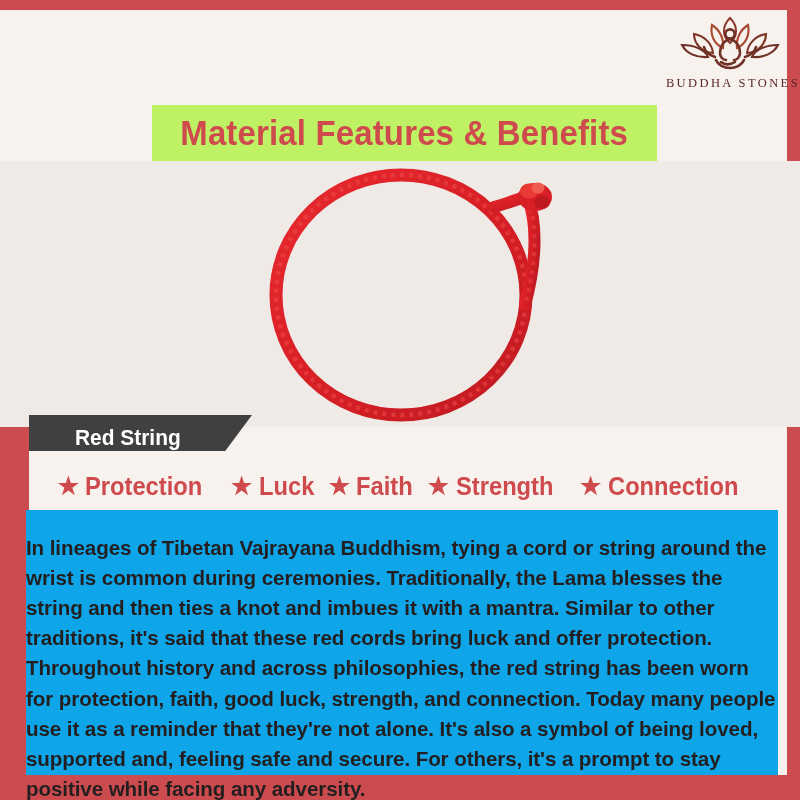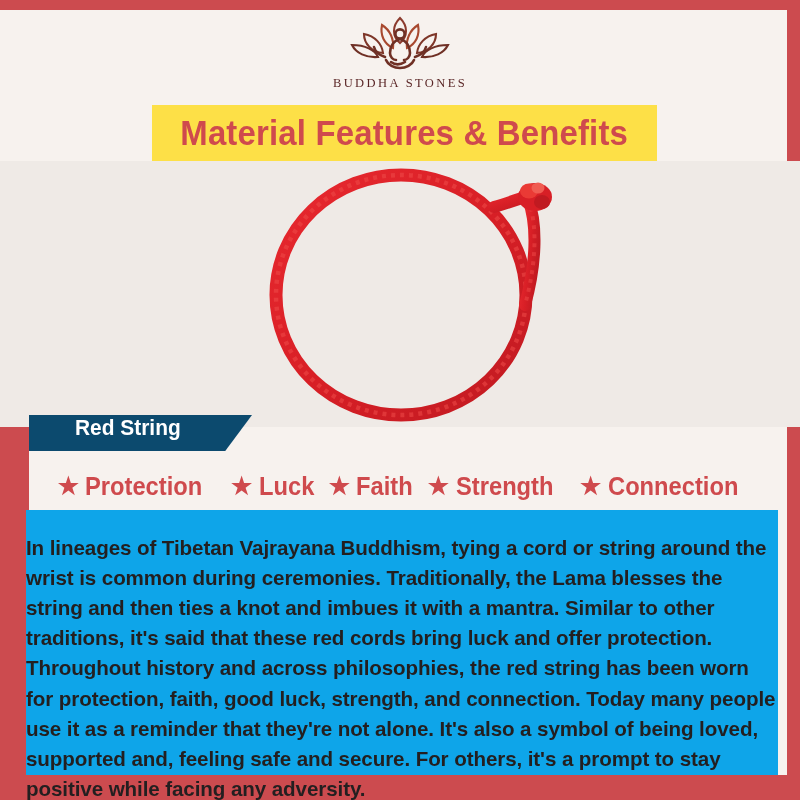--- a/index.html
+++ b/index.html
@@ -14,46 +14,46 @@
   .edge-top{position:absolute;left:0;top:0;width:800px;height:10px;background:#cc4b4f;}
   .edge-right{position:absolute;right:0;top:0;width:13px;height:800px;background:#cc4b4f;}
   .edge-bottom{position:absolute;left:0;bottom:0;width:800px;height:25px;background:#cc4b4f;}
   .edge-left-bar{
     position:absolute;left:0;top:200px;width:29px;height:600px;background:#cc4b4f;
     clip-path:polygon(0 18px,18px 0,100% 0,100% 100%,0 100%);
   }
 
   
   .logo-wrap{position:absolute;left:0;top:12px;width:800px;height:88px;
-    display:flex;flex-direction:column;align-items:center;justify-content:flex-start;}
+    display:flex;flex-direction:column;align-items:flex-end;justify-content:flex-start;}
   .logo-mark{width:140px;height:62px;display:block;}
   .logo-word{
     margin-top:2px;font-family:"Liberation Serif","DejaVu Serif",serif;
     font-size:12.5px;letter-spacing:2.4px;color:#5a2626;font-weight:400;
   }
 
   
   .title-band{
     position:absolute;left:152px;top:105px;width:505px;height:56px;
-    background:#fde047;display:flex;align-items:center;justify-content:center;
+    background:#bef264;display:flex;align-items:center;justify-content:center;
   }
   .title-text{
     font-size:35px;font-weight:bold;color:#cf4a4d;letter-spacing:0.2px;
     transform:scaleX(.94);transform-origin:center;white-space:nowrap;
   }
 
   
   .photo-panel{position:absolute;left:0;top:161px;width:800px;height:266px;background:#efeae6;overflow:hidden;}
   .bracelet{position:absolute;left:246px;top:-6px;width:330px;height:272px;}
 
   
   .label-banner{
-    position:absolute;left:29px;top:415px;width:223px;height:36px;background:#0c4a6e;
+    position:absolute;left:29px;top:415px;width:223px;height:36px;background:#404040;
     clip-path:polygon(0 0,100% 0,88% 100%,0 100%);
-    display:flex;align-items:flex-start;
+    display:flex;align-items:flex-end;
   }
   .label-text{
     color:#ffffff;font-size:22px;font-weight:bold;margin-left:46px;
     transform:scaleX(.95);transform-origin:left center;white-space:nowrap;
   }
 
   
   .benefits{
     position:absolute;left:26px;top:466px;width:752px;height:40px;
     display:flex;align-items:center;justify-content:center;gap:2px;

